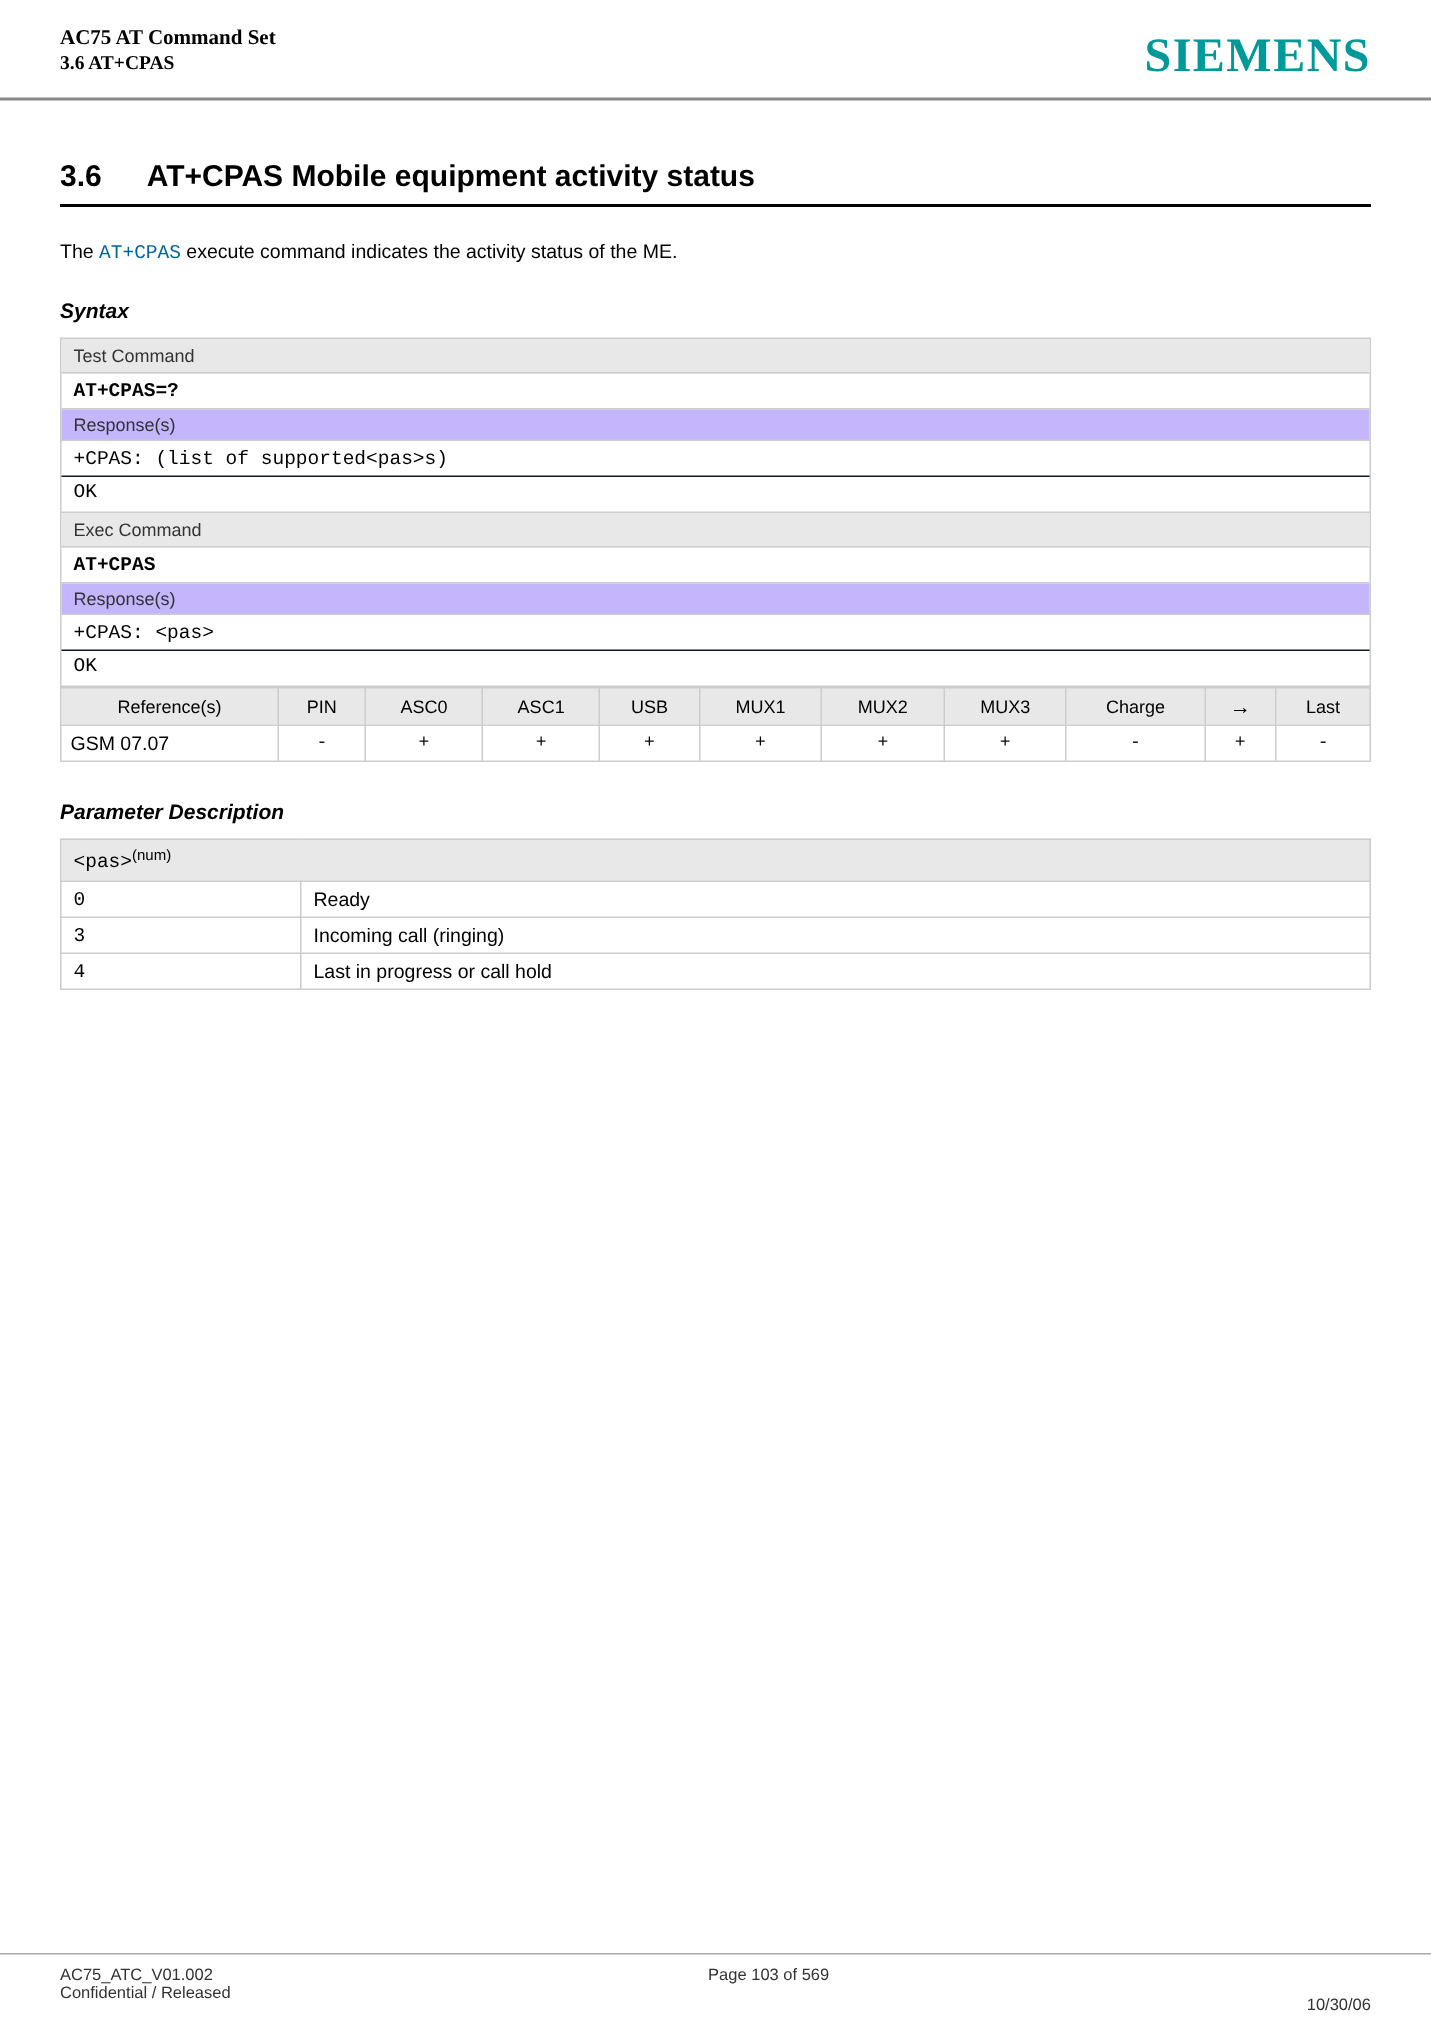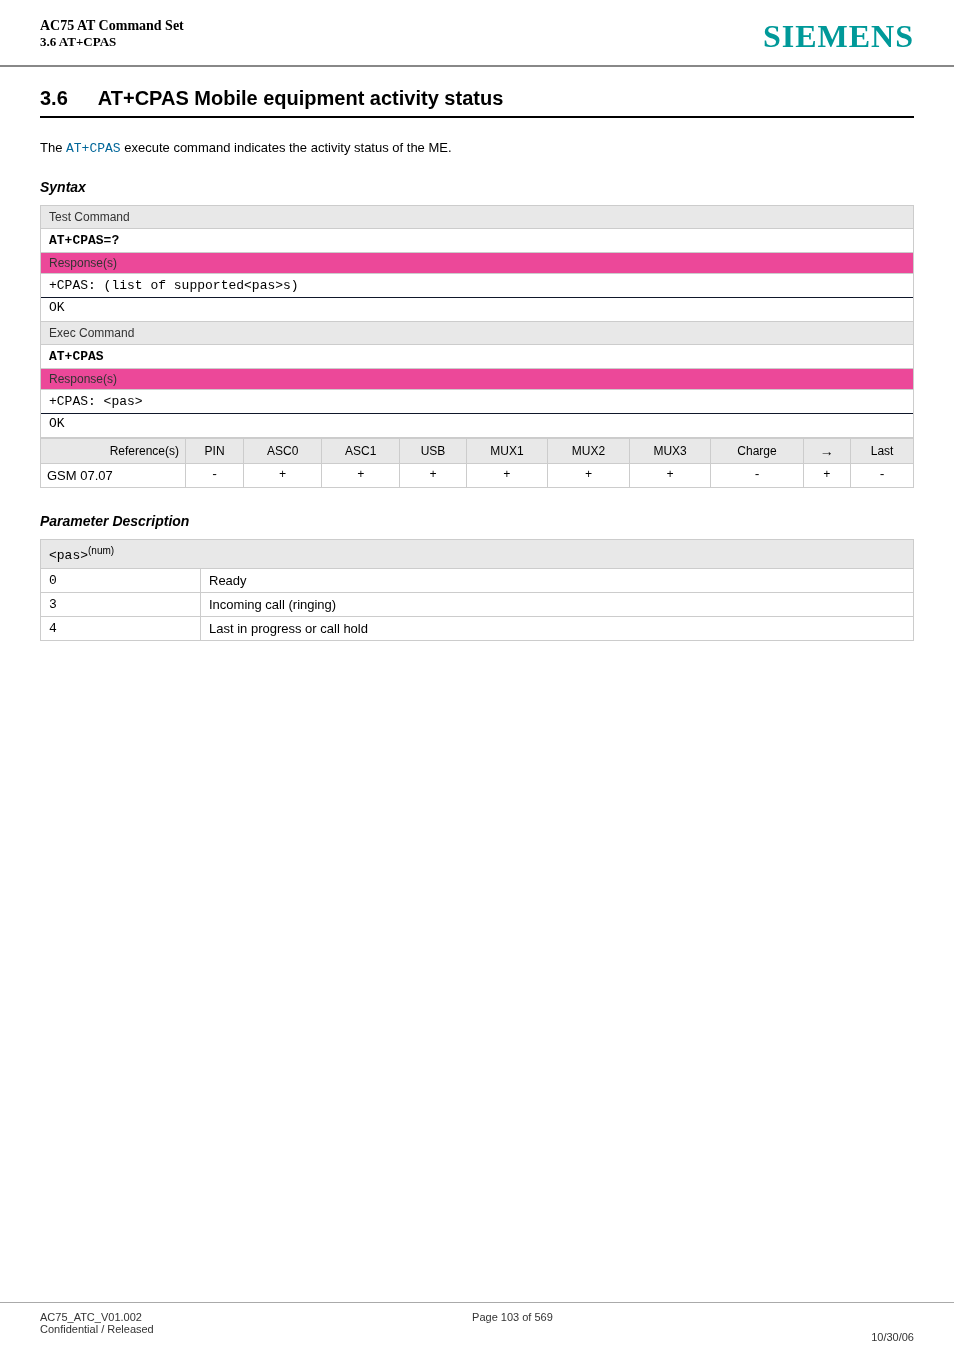--- a/index.html
+++ b/index.html
@@ -32,21 +32,21 @@
     }
     .header-right .brand {
       font-size: 32px;
       font-weight: bold;
       letter-spacing: 1px;
       color: #009999;
     }
 
     
     .main-content {
-      padding: 20px 40px 40px 40px;
+      padding: 40px 40px 40px 40px;
     }
 
     
     .section-heading {
       display: flex;
       align-items: baseline;
       gap: 30px;
       margin-bottom: 20px;
       border-bottom: 2px solid #000;
       padding-bottom: 6px;
@@ -101,21 +101,21 @@
       font-family: 'Courier New', monospace;
       font-size: 13px;
       font-weight: bold;
       border-bottom: 1px solid #ccc;
     }
     .cmd-response-label {
       padding: 3px 8px;
       font-size: 12px;
       color: #333;
       border-bottom: 1px solid #ccc;
-      background: #ec4899;
+      background: #c4b5fd;
     }
     .cmd-response-code {
       padding: 4px 8px;
       font-family: 'Courier New', monospace;
       font-size: 13px;
       border-bottom: 1px solid #0f172a;
     }
     .cmd-ok {
       padding: 2px 8px 6px 8px;
       font-family: 'Courier New', monospace;
@@ -131,21 +131,21 @@
     }
     .ref-table th {
       background: #e8e8e8;
       border: 1px solid #ccc;
       padding: 4px 6px;
       font-weight: normal;
       text-align: center;
       white-space: nowrap;
     }
     .ref-table th.ref-left {
-      text-align: right;
+      text-align: center;
     }
     .ref-table td {
       border: 1px solid #ccc;
       padding: 4px 6px;
       text-align: center;
       font-family: 'Courier New', monospace;
     }
     .ref-table td.ref-left {
       text-align: left;
       font-family: Arial, Helvetica, sans-serif;

